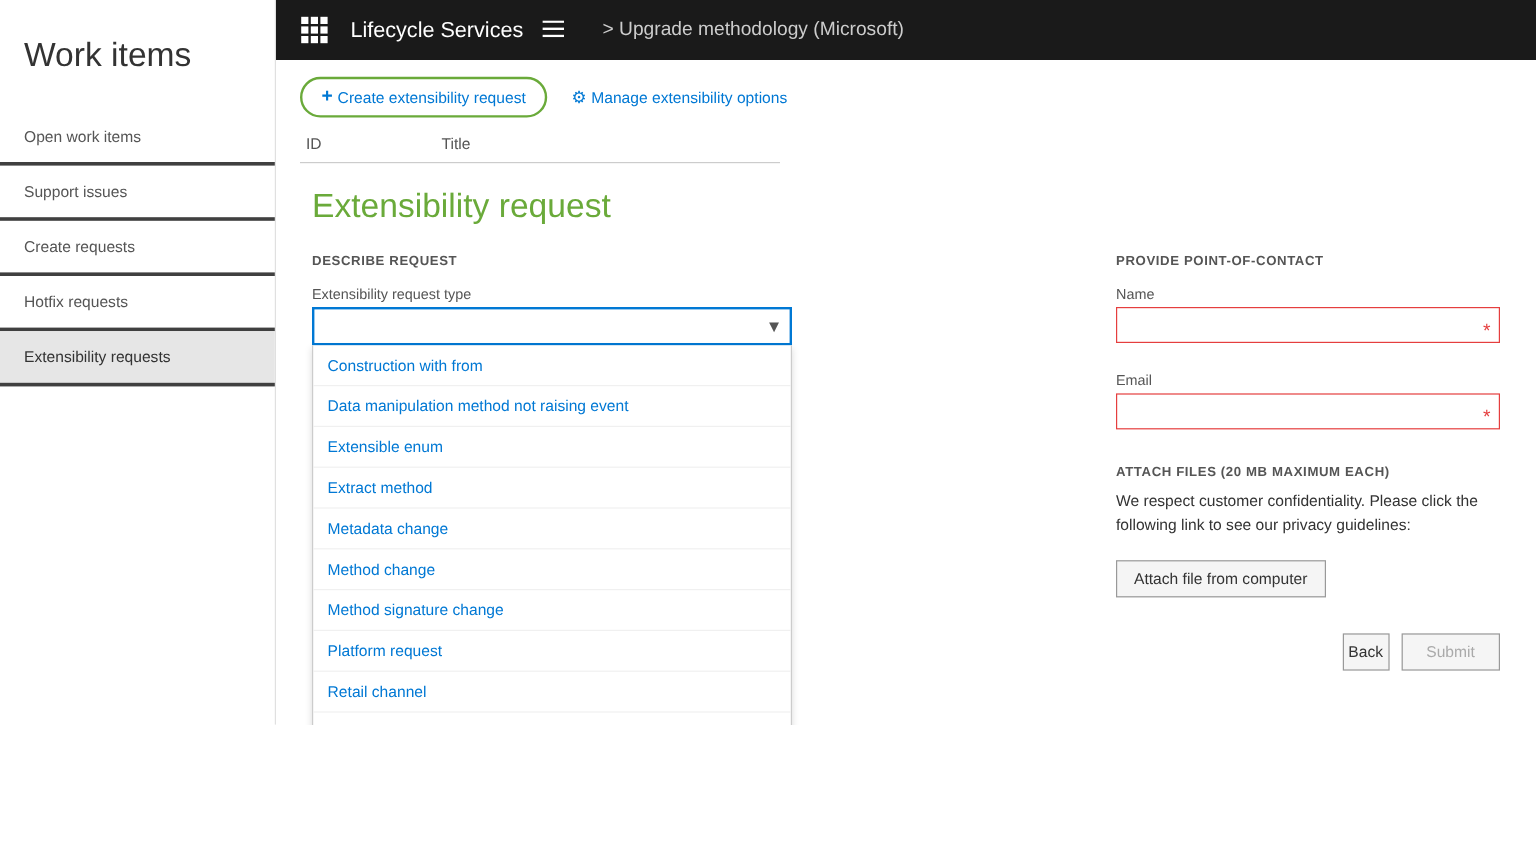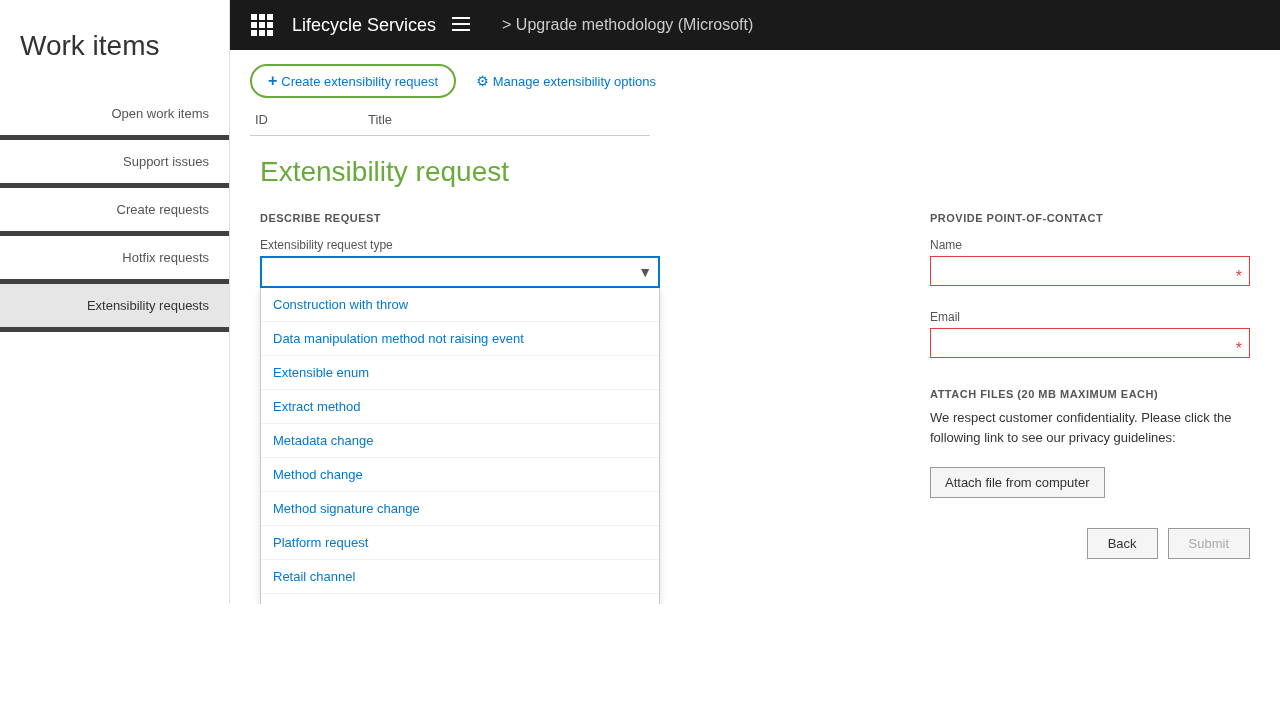--- a/index.html
+++ b/index.html
@@ -5,21 +5,21 @@
     * { box-sizing: border-box; margin: 0; padding: 0; }
     body { font-family: 'Segoe UI', Arial, sans-serif; background: #fff; color: #333; font-size: 14px; }
 
     
     .app-container { display: flex; flex-direction: column; height: 604px; width: 1280px; }
     .main-content { display: flex; flex: 1; }
 
     
     .sidebar { width: 230px; border-right: 1px solid #e0e0e0; background: #fff; padding-top: 10px; flex-shrink: 0; }
     .sidebar-title { font-size: 28px; font-weight: 300; color: #333; padding: 20px 20px 30px 20px; }
-    .sidebar-item { padding: 14px 20px; border-bottom: 5px solid #404040; color: #555; cursor: pointer; font-size: 13px; text-align: right; }
+    .sidebar-item { padding: 14px 20px; border-bottom: 3px solid #404040; color: #555; cursor: pointer; font-size: 13px; }
     .sidebar-item.active { background: #e6e6e6; color: #333; font-weight: 500; }
 
     
     .topbar { background: #1a1a1a; color: #fff; display: flex; align-items: center; padding: 0 16px; height: 50px; }
     .topbar-grid-icon { width: 32px; height: 32px; display: flex; align-items: center; justify-content: center; margin-right: 14px; cursor: pointer; }
     .grid-dots { display: grid; grid-template-columns: repeat(3,6px); grid-template-rows: repeat(3,6px); gap: 2px; }
     .grid-dot { width: 6px; height: 6px; background: #fff; }
     .topbar-title { font-size: 18px; font-weight: 400; color: #fff; }
     .topbar-menu { margin: 0 16px; cursor: pointer; }
     .topbar-breadcrumb { font-size: 16px; color: #ccc; }
@@ -55,21 +55,21 @@
     .name-field, .email-field { width: 100%; border: 1px solid #e53e3e; padding: 6px 28px 6px 8px; font-size: 14px; background: #fff; outline: none; margin-bottom: 12px; }
     .required-star { position: absolute; right: 8px; top: 50%; transform: translateY(-50%); color: #e53e3e; font-size: 16px; }
     .input-wrapper { position: relative; }
     .attach-section-title { font-size: 11px; font-weight: 700; color: #555; letter-spacing: 0.5px; margin-bottom: 8px; text-transform: uppercase; }
     .attach-description { font-size: 13px; color: #333; line-height: 1.5; margin-bottom: 6px; }
     .privacy-link { color: #0078d4; text-decoration: none; }
     .attach-btn { border: 1px solid #999; background: #f5f5f5; padding: 7px 14px; font-size: 13px; color: #333; cursor: pointer; margin-top: 14px; }
 
     
     .bottom-buttons { display: flex; justify-content: flex-end; gap: 10px; margin-top: 30px; }
-    .back-btn { border: 1px solid #999; background: #f5f5f5; padding: 7px 20px; font-size: 13px; color: #333; cursor: pointer; }
+    .back-btn { border: 1px solid #999; background: #f5f5f5; padding: 7px 4px; font-size: 13px; color: #333; cursor: pointer; }
     .submit-btn { border: 1px solid #999; background: #f5f5f5; padding: 7px 20px; font-size: 13px; color: #aaa; cursor: not-allowed; }
   </style>
 </head>
 <body>
 
 <div class="app-container">
   <div class="main-content">
 
     <div class="sidebar">
       <div class="sidebar-title">Work items</div>
@@ -129,21 +129,21 @@
 
           <div class="form-columns">
 
             <div class="form-left">
               <div class="section-label">DESCRIBE REQUEST</div>
               <div class="field-label">Extensibility request type</div>
               <div class="dropdown-wrapper">
                 <input class="dropdown-input" type="text" value="" style="">
                 <span class="dropdown-arrow">▼</span>
                 <div class="dropdown-menu">
-                  <div class="dropdown-option">Construction with throw</div>
+                  <div class="dropdown-option">Construction with from</div>
                   <div class="dropdown-option">Data manipulation method not raising event</div>
                   <div class="dropdown-option">Extensible enum</div>
                   <div class="dropdown-option">Extract method</div>
                   <div class="dropdown-option">Metadata change</div>
                   <div class="dropdown-option">Method change</div>
                   <div class="dropdown-option">Method signature change</div>
                   <div class="dropdown-option">Platform request</div>
                   <div class="dropdown-option">Retail channel</div>
                   <div class="dropdown-option">SQL operation</div>
                 </div>

